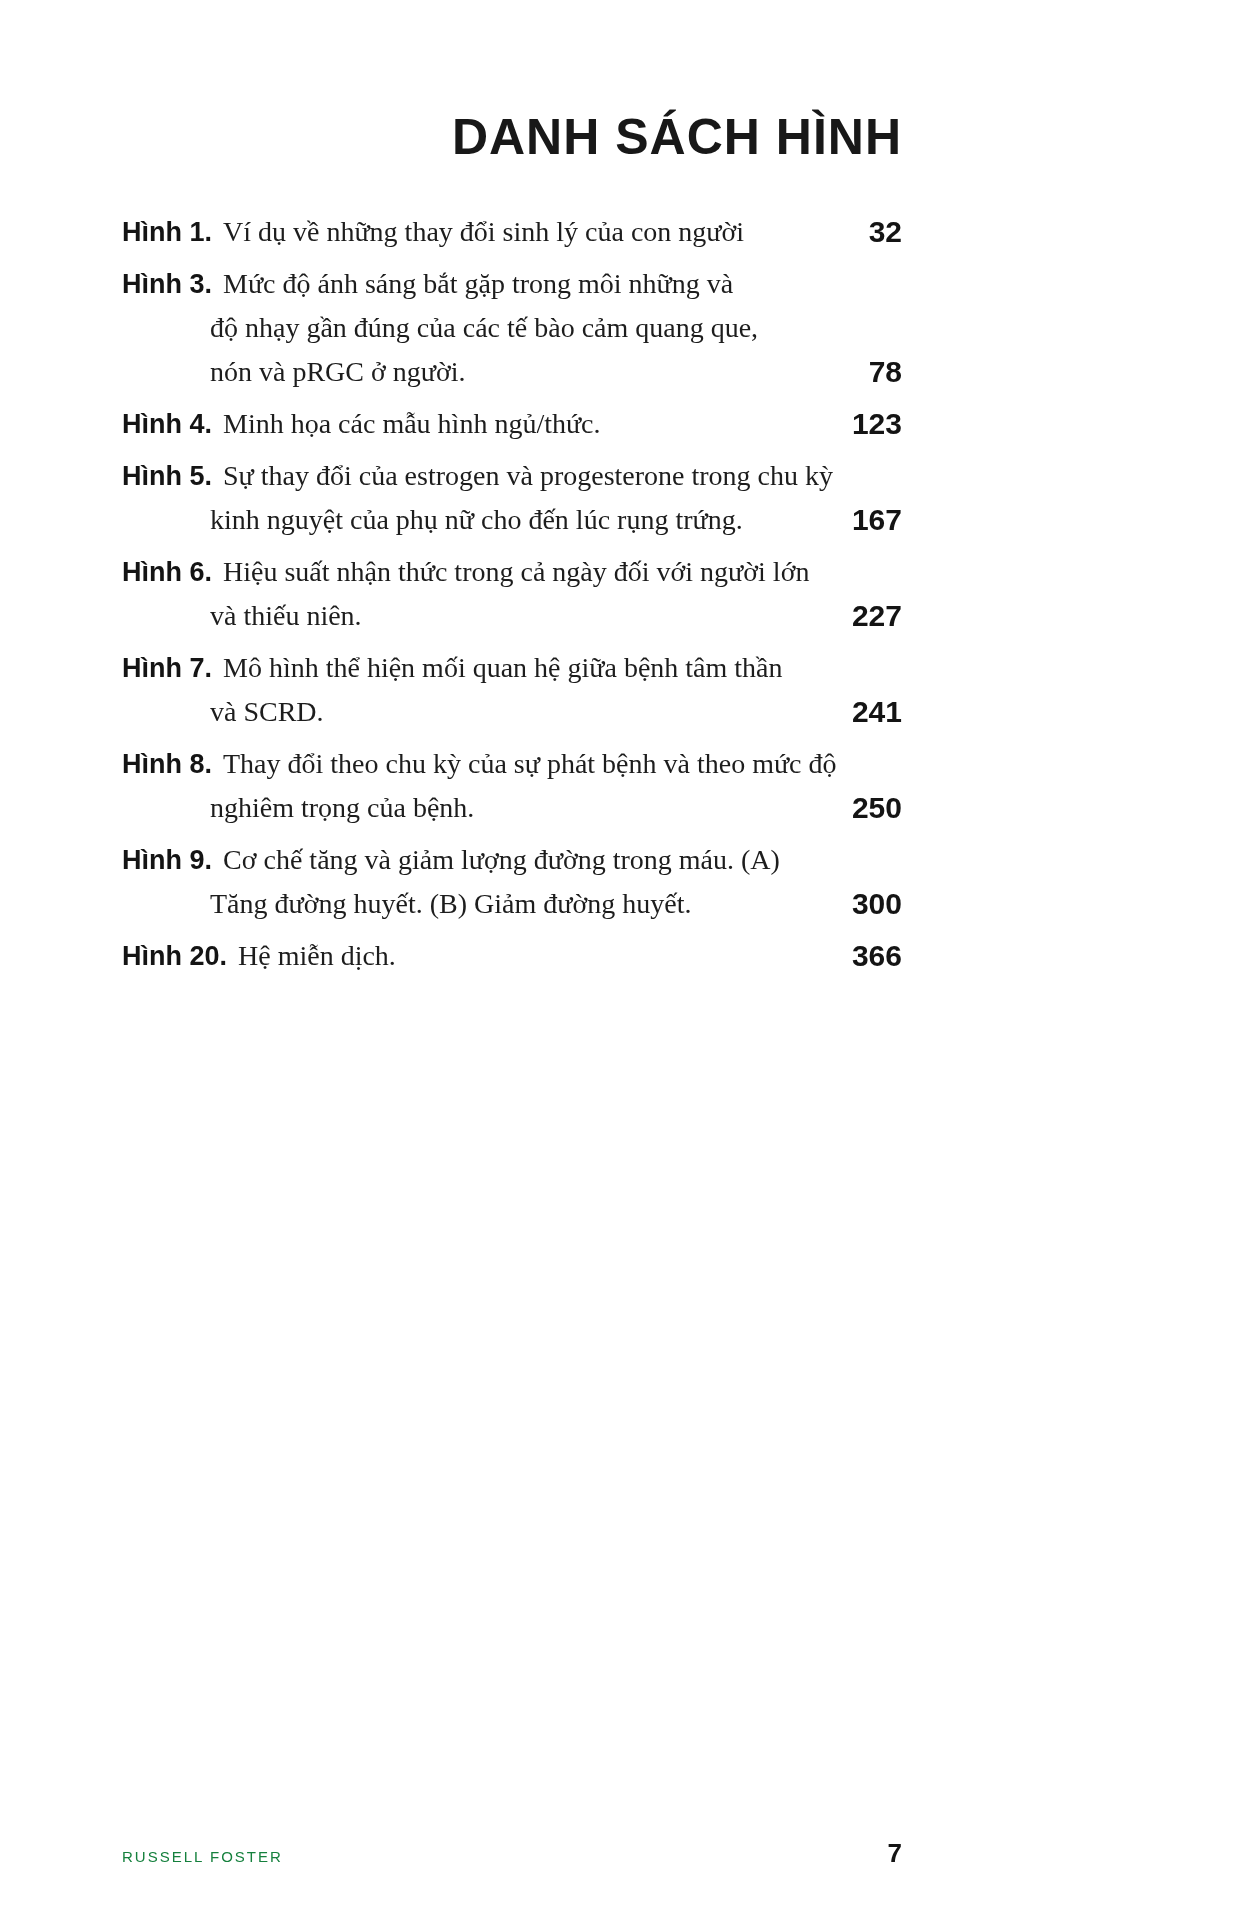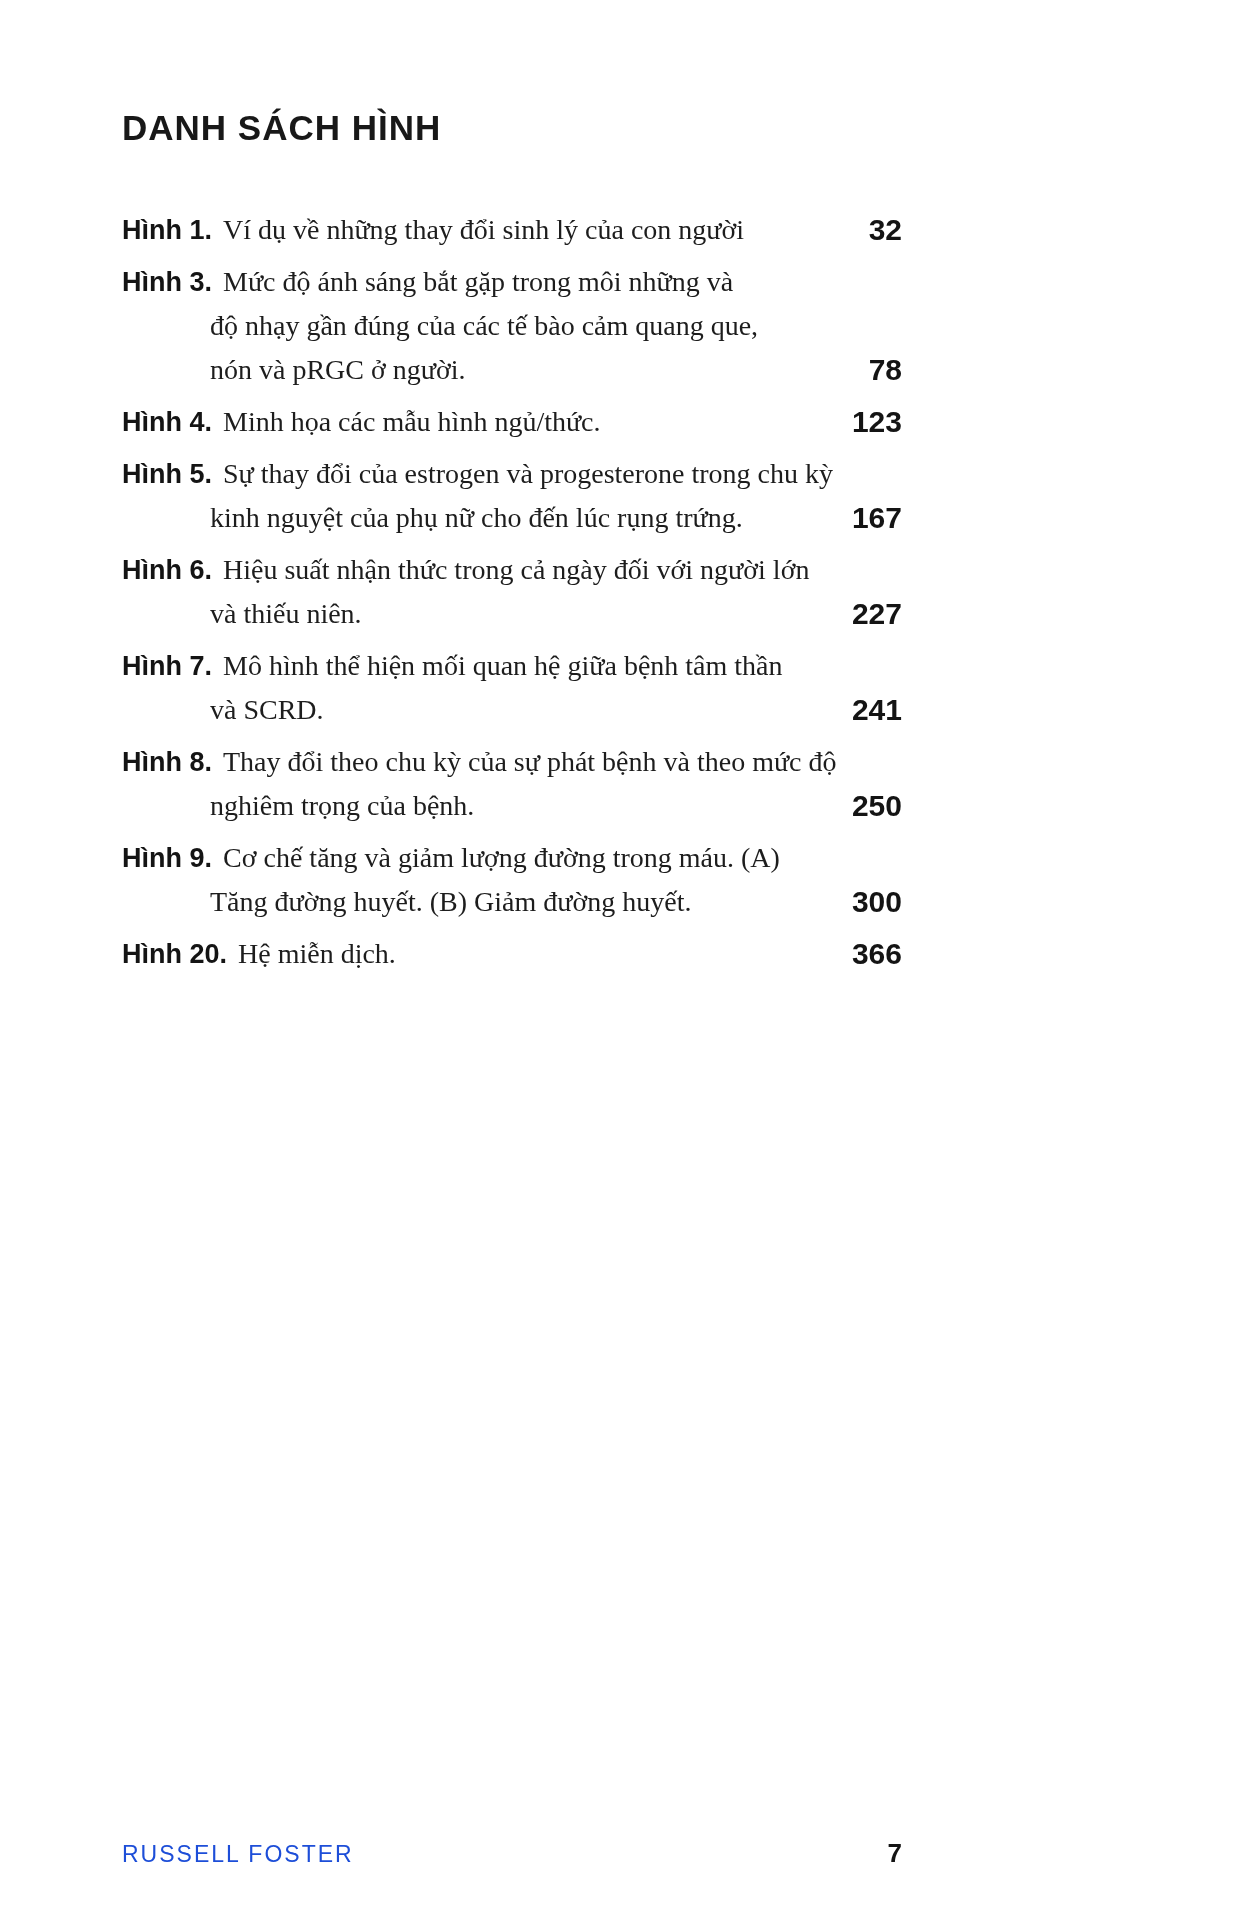--- a/index.html
+++ b/index.html
@@ -17,29 +17,29 @@
     overflow: hidden;
   }
   .content {
     position: absolute;
     left: 122px;
     top: 0;
     width: 780px;
   }
   .title {
     margin-top: 108px;
-    text-align: left;
+    text-align: right;
     font-family: "Liberation Sans", sans-serif;
     font-weight: bold;
-    font-size: 35px;
+    font-size: 50px;
     letter-spacing: 1px;
     color: #181818;
   }
   .figure-list {
-    margin-top: 60px;
+    margin-top: 44px;
   }
   .entry {
     display: flex;
     justify-content: space-between;
     align-items: flex-end;
     margin-bottom: 8px;
   }
   .entry-text {
     flex: 1 1 auto;
     min-width: 0;
@@ -75,23 +75,23 @@
     position: absolute;
     left: 122px;
     top: 1838px;
     width: 780px;
     display: flex;
     justify-content: space-between;
     align-items: baseline;
   }
   .footer-left {
     font-family: "Liberation Sans", sans-serif;
-    font-size: 23px;
+    font-size: 15px;
     letter-spacing: 2px;
-    color: #1d4ed8;
+    color: #15803d;
   }
   .footer-page {
     font-family: "Liberation Sans", sans-serif;
     font-weight: bold;
     font-size: 26px;
     color: #141414;
   }
 </style>
 </head>
 <body>

